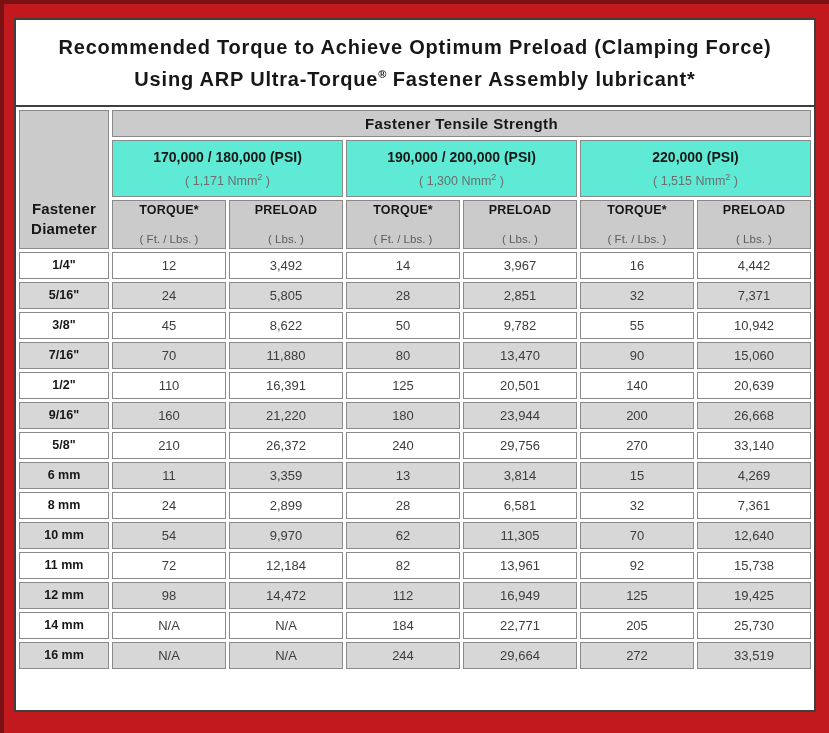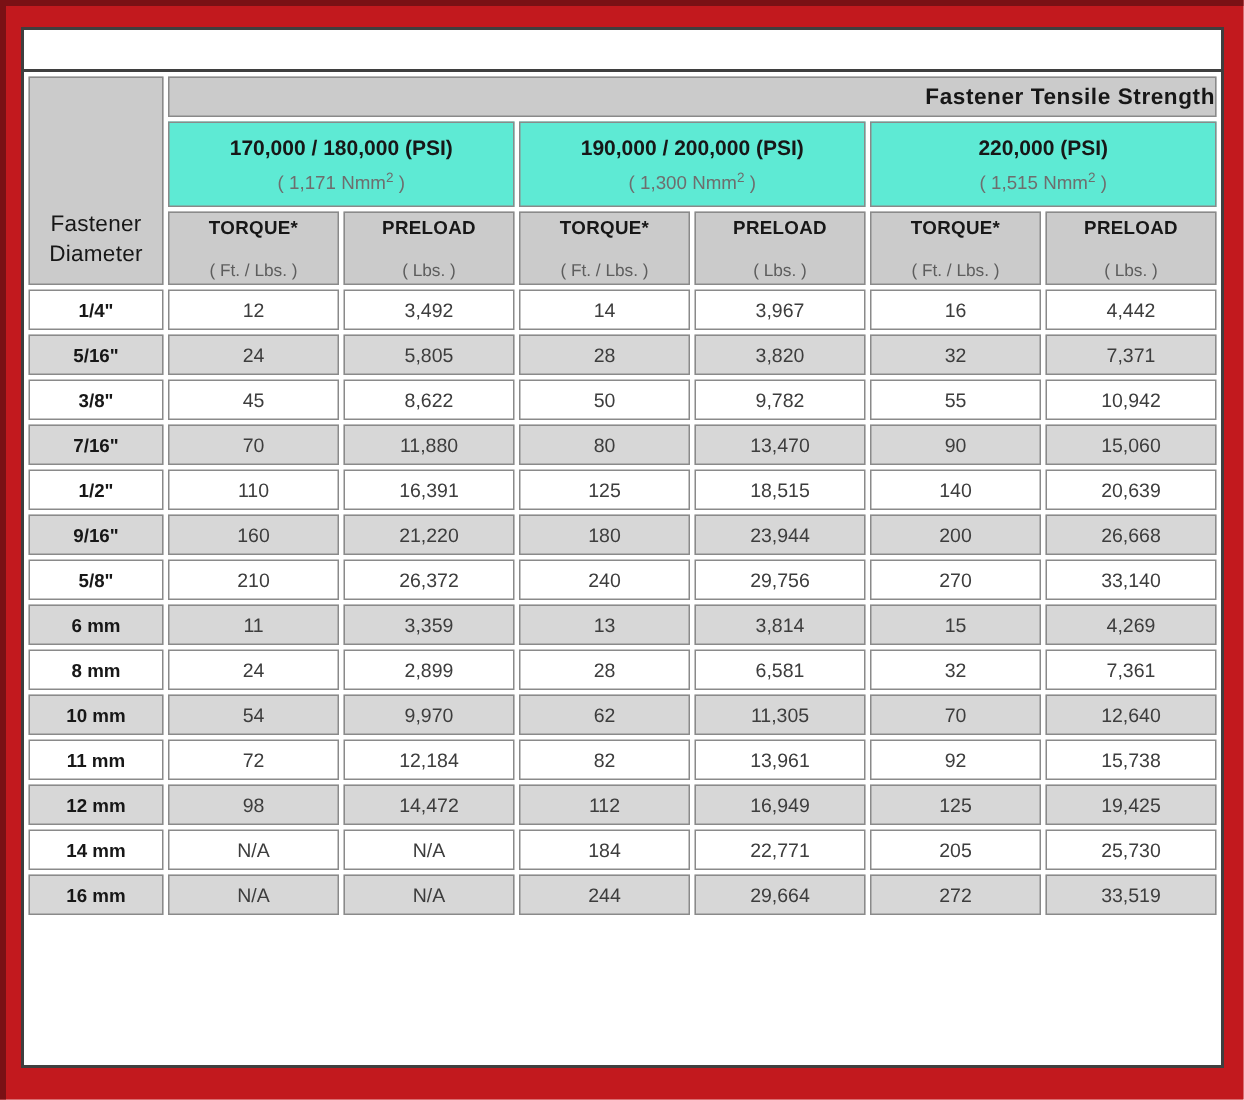--- a/index.html
+++ b/index.html
@@ -48,25 +48,25 @@
     border-top:2px solid var(--panel-border);
   }
   col.c-diam{ width:90px; }
   th,td{
     border:1px solid var(--cell-border);
     text-align:center; vertical-align:middle;
     padding:0; overflow:hidden;
   }
   .th-tensile{
     background:var(--header-gray); color:var(--text-dark);
-    font-size:15px; font-weight:bold; height:25px; letter-spacing:0.4px;text-align:right;
+    font-size:15px; font-weight:bold; height:25px; letter-spacing:0.4px;
   }
   .corner{
     background:var(--header-gray); color:var(--text-dark);
-    font-weight:normal; font-size:15px; line-height:20px;
+    font-weight:bold; font-size:15px; line-height:20px;
     vertical-align:bottom; padding-bottom:9px; letter-spacing:0.2px;margin-left:20px;
   }
   .th-psi{ background:#5eead4; height:55px; }
   .psi-line{ font-weight:bold; font-size:14px; color:var(--text-dark); }
   .nmm-line{ margin-top:7px; font-size:12.5px; color:#6e6e6e; font-weight:normal; }
   .nmm-line sup{ font-size:9px; }
   .th-col{ background:var(--header-gray); height:47px; }
   .col-label{ font-weight:bold; font-size:12.5px; color:var(--text-dark); letter-spacing:0.2px; }
   .col-unit{ margin-top:16px; font-size:11.5px; color:var(--text-muted); font-weight:normal; }
   tbody tr{ height:27px; }
@@ -78,20 +78,26 @@
   }
   tbody tr.alt th.diam, tbody tr.alt td.val{ background:var(--alt-gray); }
 </style>
 </head>
 <body>
 
 <div class="frame">
   <div class="panel">
 
     <div class="title-block">
+      <div class="title-line">
+        <span>Recommended Torque to Achieve Optimum Preload (Clamping Force)</span>
+      </div>
+      <div class="title-line">
+        <span>Using ARP Ultra-Torque</span><sup>®</sup><span> Fastener Assembly lubricant*</span>
+      </div>
     </div>
 
     <table>
       <colgroup>
         <col class="c-diam">
         <col span="6">
       </colgroup>
       <thead>
           <tr>
             <th class="corner" rowspan="3">Fastener Diameter</th>
@@ -146,21 +152,21 @@
             <td class="val">14</td>
             <td class="val">3,967</td>
             <td class="val">16</td>
             <td class="val">4,442</td>
           </tr>
           <tr class="alt">
             <th class="diam" scope="row">5/16"</th>
             <td class="val">24</td>
             <td class="val">5,805</td>
             <td class="val">28</td>
-            <td class="val">3,820</td>
+            <td class="val">2,851</td>
             <td class="val">32</td>
             <td class="val">7,371</td>
           </tr>
           <tr>
             <th class="diam" scope="row">3/8"</th>
             <td class="val">45</td>
             <td class="val">8,622</td>
             <td class="val">50</td>
             <td class="val">9,782</td>
             <td class="val">55</td>
@@ -173,21 +179,21 @@
             <td class="val">80</td>
             <td class="val">13,470</td>
             <td class="val">90</td>
             <td class="val">15,060</td>
           </tr>
           <tr>
             <th class="diam" scope="row">1/2"</th>
             <td class="val">110</td>
             <td class="val">16,391</td>
             <td class="val">125</td>
-            <td class="val">18,515</td>
+            <td class="val">20,501</td>
             <td class="val">140</td>
             <td class="val">20,639</td>
           </tr>
           <tr class="alt">
             <th class="diam" scope="row">9/16"</th>
             <td class="val">160</td>
             <td class="val">21,220</td>
             <td class="val">180</td>
             <td class="val">23,944</td>
             <td class="val">200</td>

